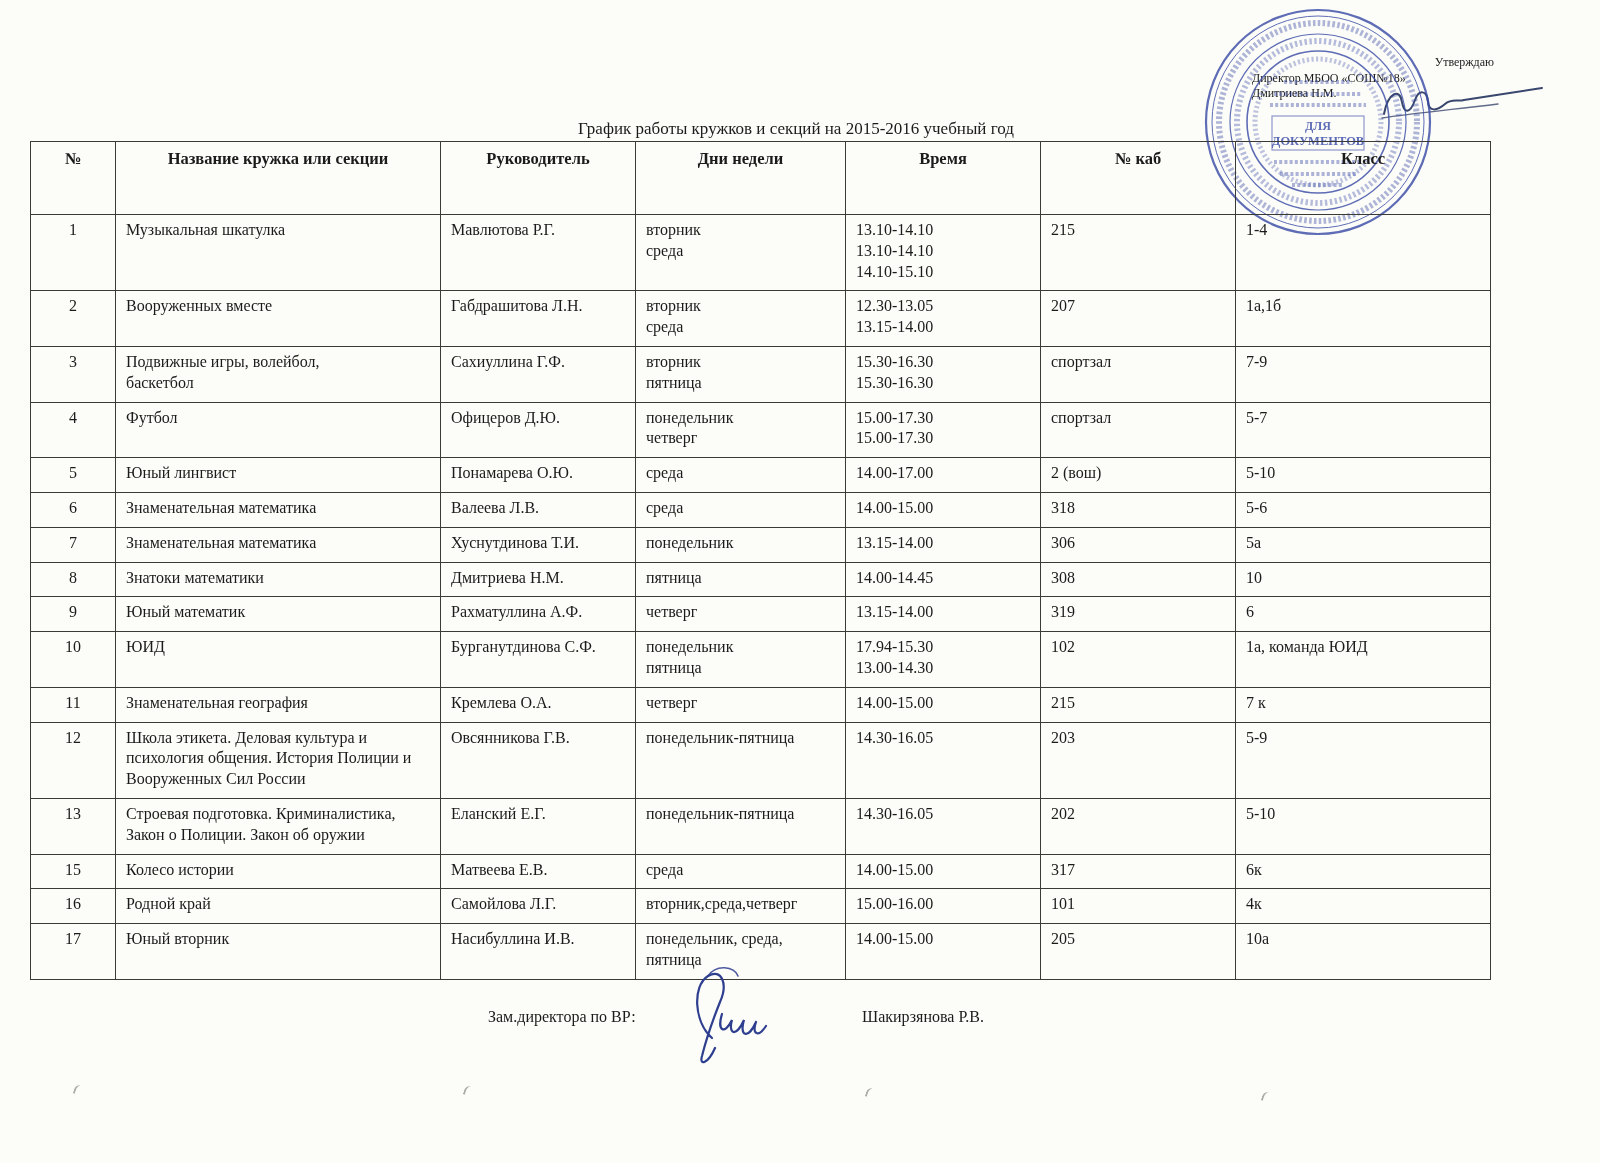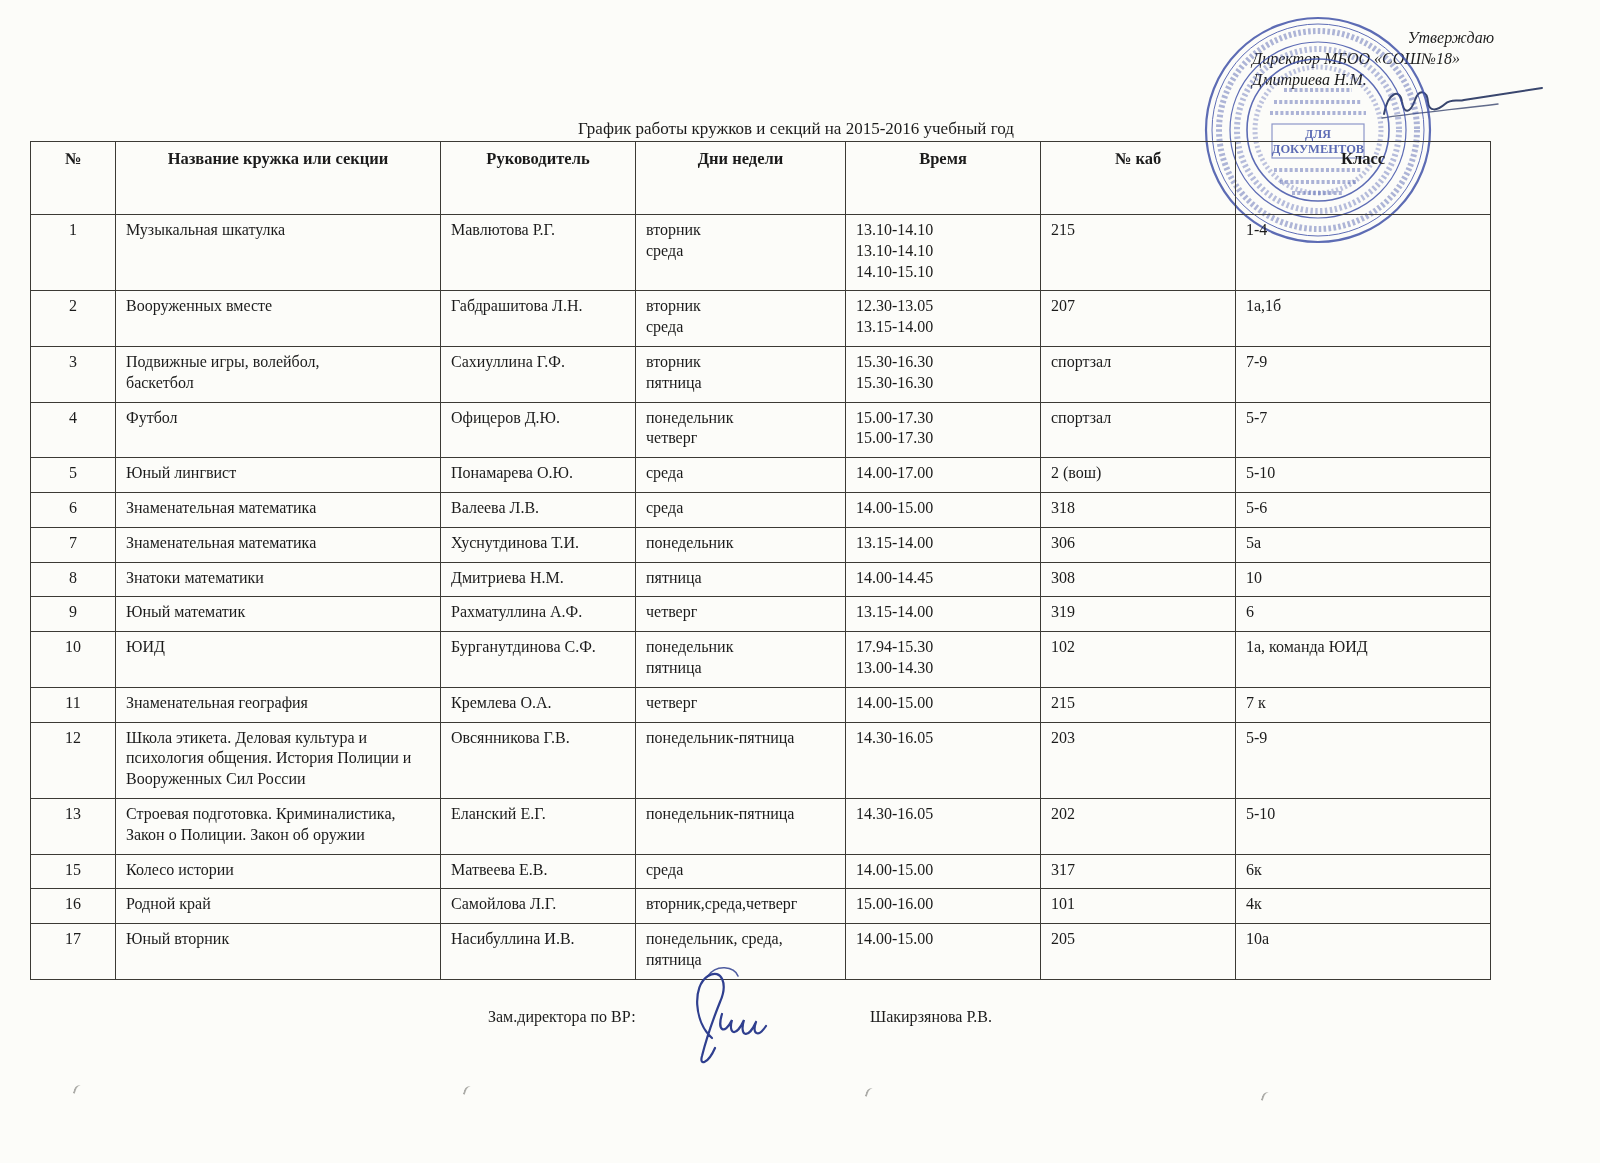--- a/index.html
+++ b/index.html
@@ -3,40 +3,40 @@
 <meta charset="utf-8">
 <style>
   html,body{margin:0;padding:0;}
   body{background:#e8e8e6;}
   .page{
     position:relative;width:1600px;height:1163px;margin:0 auto;
     background:#fcfcf9;overflow:hidden;
     font-family:"Liberation Serif","DejaVu Serif",serif;color:#1b1b1b;
   }
   
-  .approval{position:absolute;top:28px;right:106px;width:242px;font-size:16px;line-height:1.3;font-style:italic;}
+  .approval{position:absolute;top:55px;right:106px;width:242px;font-size:12px;line-height:1.3;}
   .approval .l1{text-align:right;}
   .approval .l2{text-align:left;}
   .approval .l3{text-align:left;}
   .sig-director{position:absolute;top:80px;right:52px;width:170px;height:50px;}
   
-  .stamp{position:absolute;top:12px;left:1200px;width:236px;height:236px;opacity:.82;pointer-events:none;}
+  .stamp{position:absolute;top:4px;left:1200px;width:236px;height:236px;opacity:.82;pointer-events:none;}
   
   .doc-title{position:absolute;top:103px;left:0;width:1560px;margin:16px;text-align:center;
     font-size:17px;font-weight:normal;}
   
   .table-wrap{position:absolute;top:141px;left:30px;}
   table{border-collapse:collapse;table-layout:fixed;width:1460px;}
   th,td{border:1px solid #3c3a35;padding:5px 10px 8px;vertical-align:top;
     font-size:16px;line-height:1.3;white-space:pre-line;overflow:hidden;}
   thead th{height:58px;text-align:center;font-size:16.5px;padding-top:6px;vertical-align:top;}
   tbody td:first-child{text-align:center;}
   
   .footer-label{position:absolute;top:1008px;left:488px;font-size:16px;text-align:right;}
-  .footer-name{position:absolute;top:1008px;left:862px;font-size:16px;margin-left:8px;}
+  .footer-name{position:absolute;top:1008px;left:862px;font-size:16px;}
   .sig-footer{position:absolute;top:962px;left:682px;width:95px;height:105px;}
   
   .artifact{position:absolute;width:7px;height:10px;border-left:2px solid #6a6a66;
     border-radius:60% 0 0 0;transform:rotate(18deg);opacity:.55;}
 </style>
 </head>
 <body>
 
 <div class="page">
 

